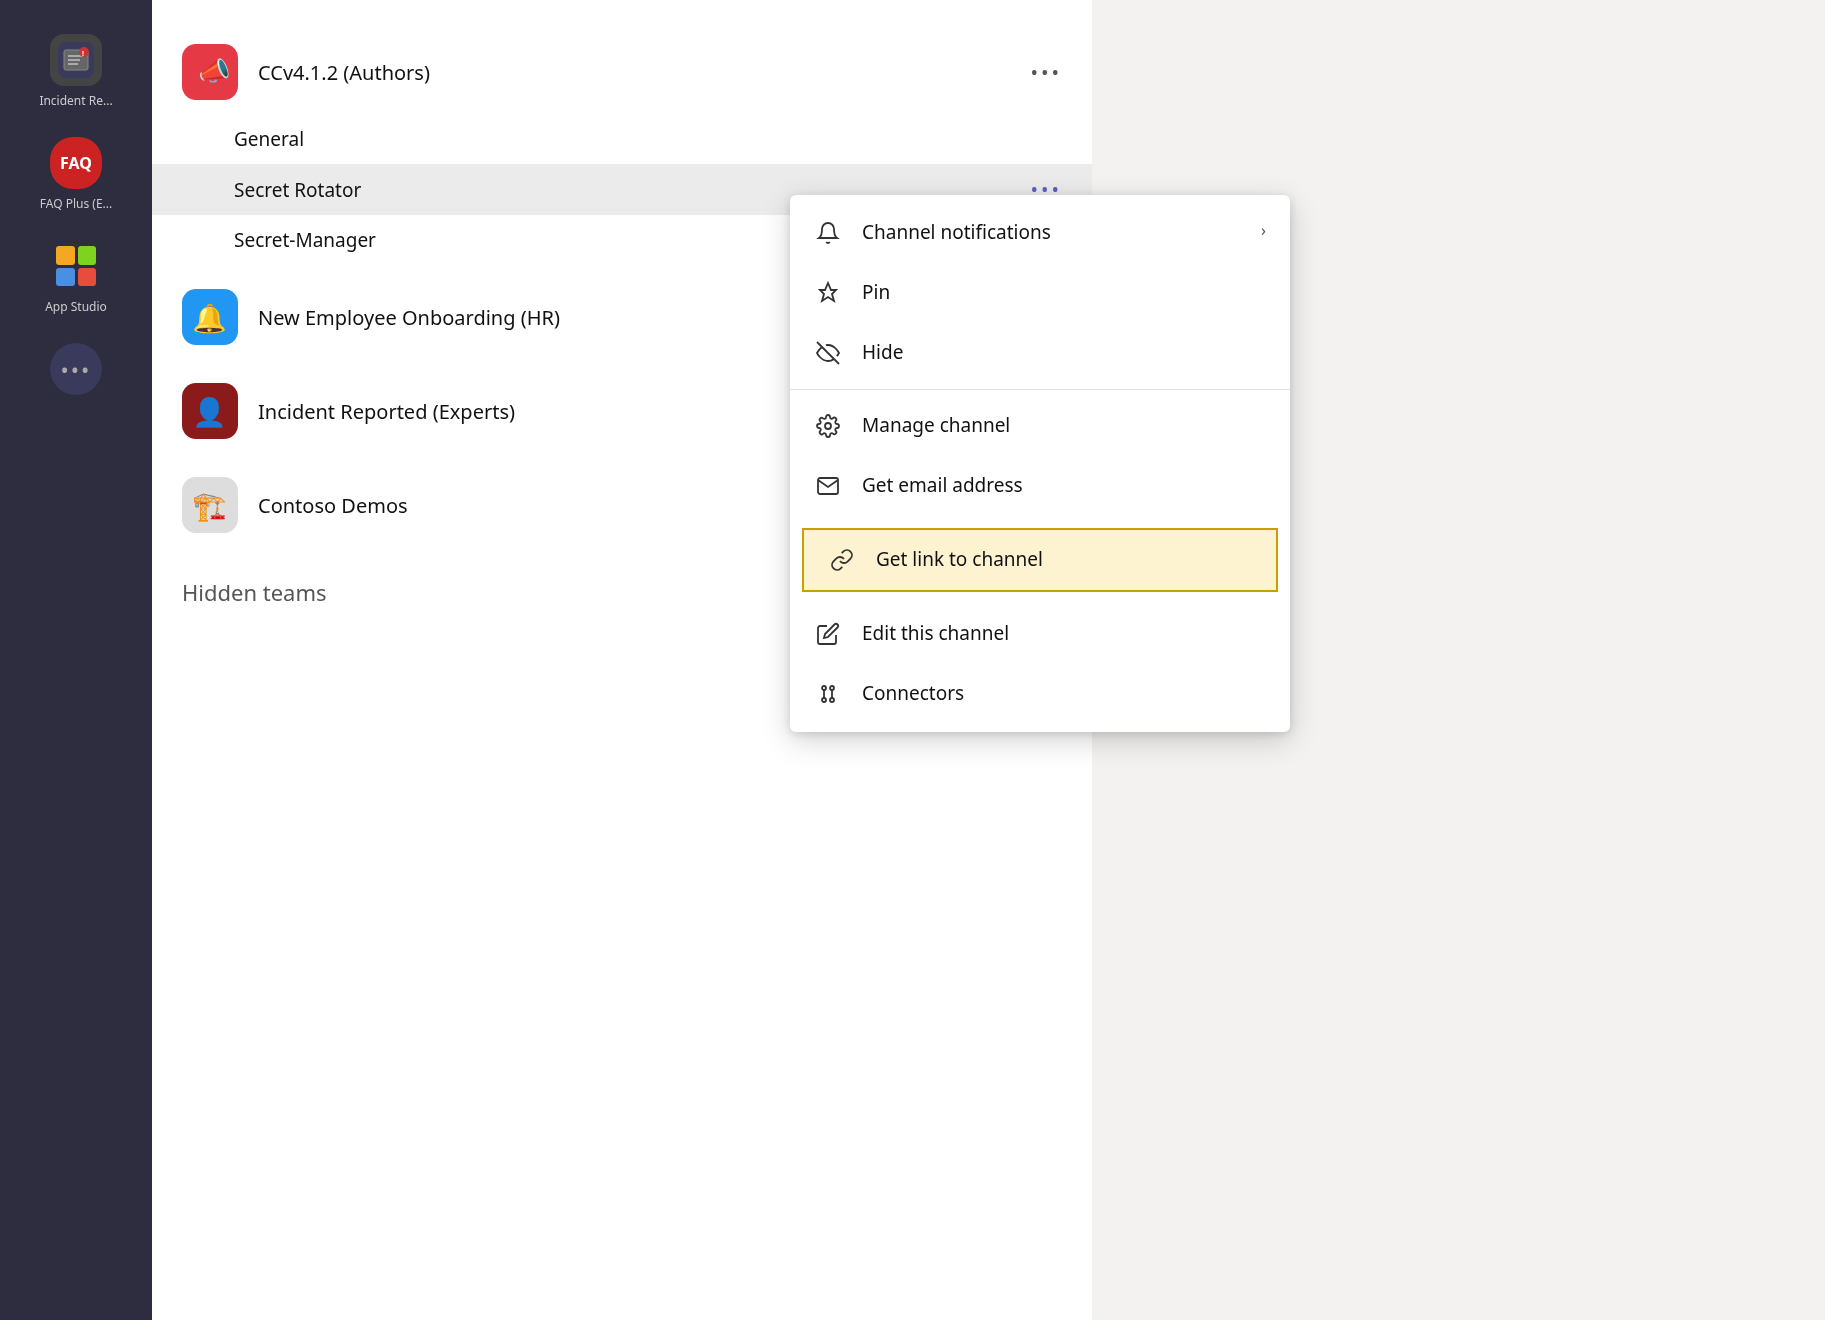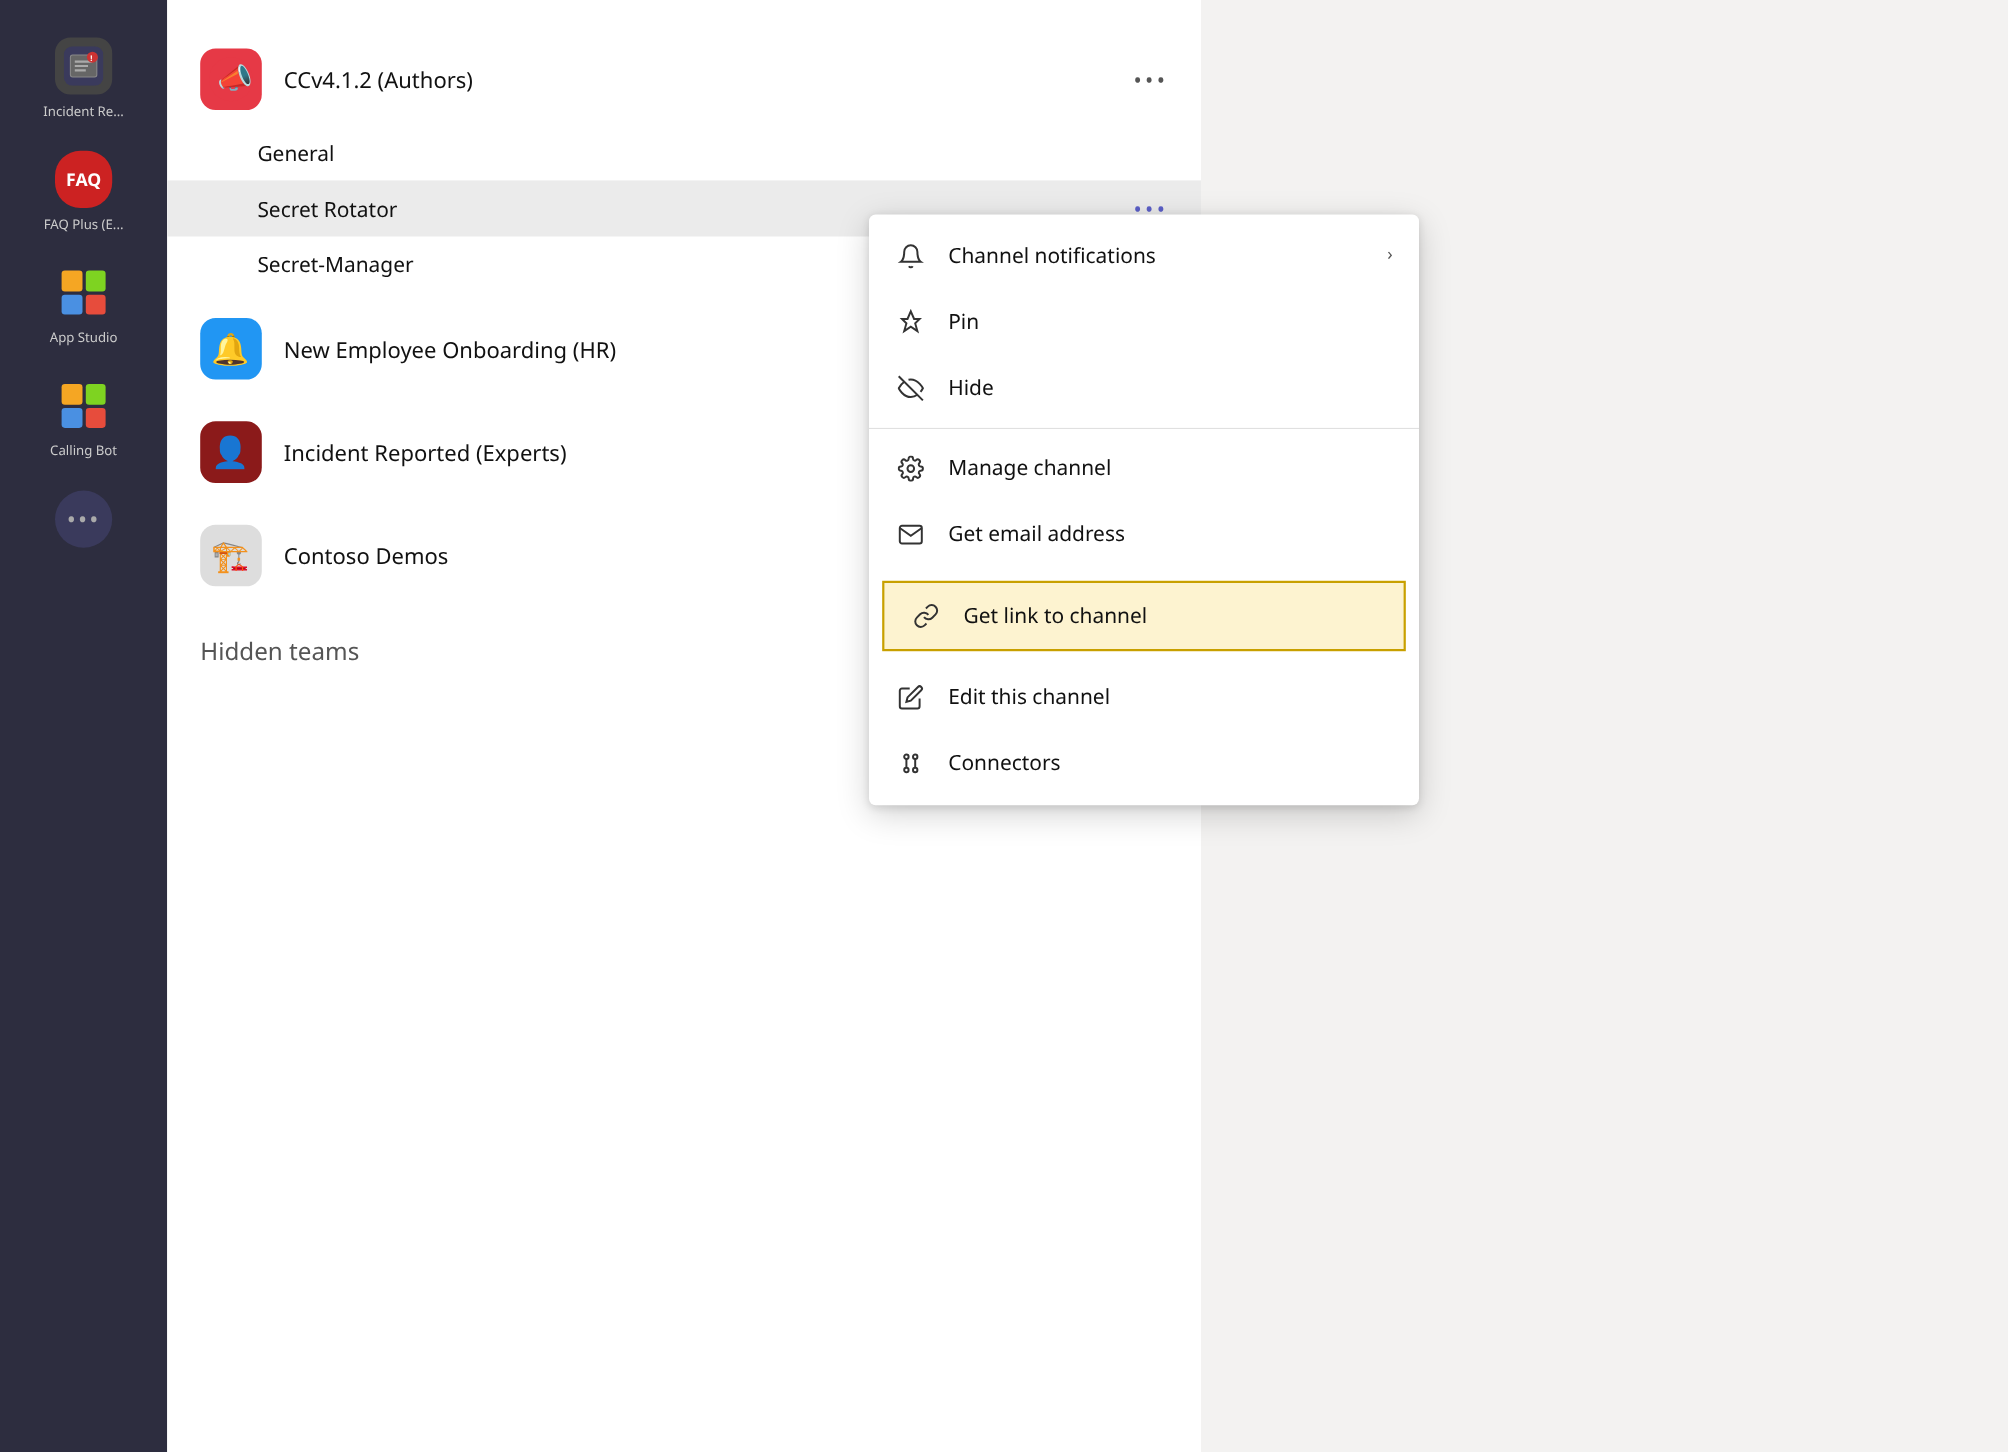--- a/index.html
+++ b/index.html
@@ -277,31 +277,20 @@
       <div class="appstudio-svg">
         <div class="sq" style="background:#f5a623;"></div>
         <div class="sq" style="background:#7ed321;"></div>
         <div class="sq" style="background:#4a90e2;"></div>
         <div class="sq" style="background:#e74c3c;"></div>
       </div>
     </div>
     <span>App Studio</span>
   </div>
 
-  <div class="sidebar-item">
-    <div class="icon-box callingbot">
-      <div class="callingbot-svg">
-        <div class="sq" style="background:#f5a623;"></div>
-        <div class="sq" style="background:#7ed321;"></div>
-        <div class="sq" style="background:#4a90e2;"></div>
-        <div class="sq" style="background:#e74c3c;"></div>
-      </div>
-    </div>
-    <span>Calling Bot</span>
-  </div>
 
   <div class="sidebar-item dots">
     <div style="width:52px;height:52px;border-radius:50%;background:#3a3a5c;display:flex;align-items:center;justify-content:center;">
       <span style="font-size:22px;color:#aaa;letter-spacing:2px;">•••</span>
     </div>
   </div>
 </div>
 
 <div class="teams-panel">
 

